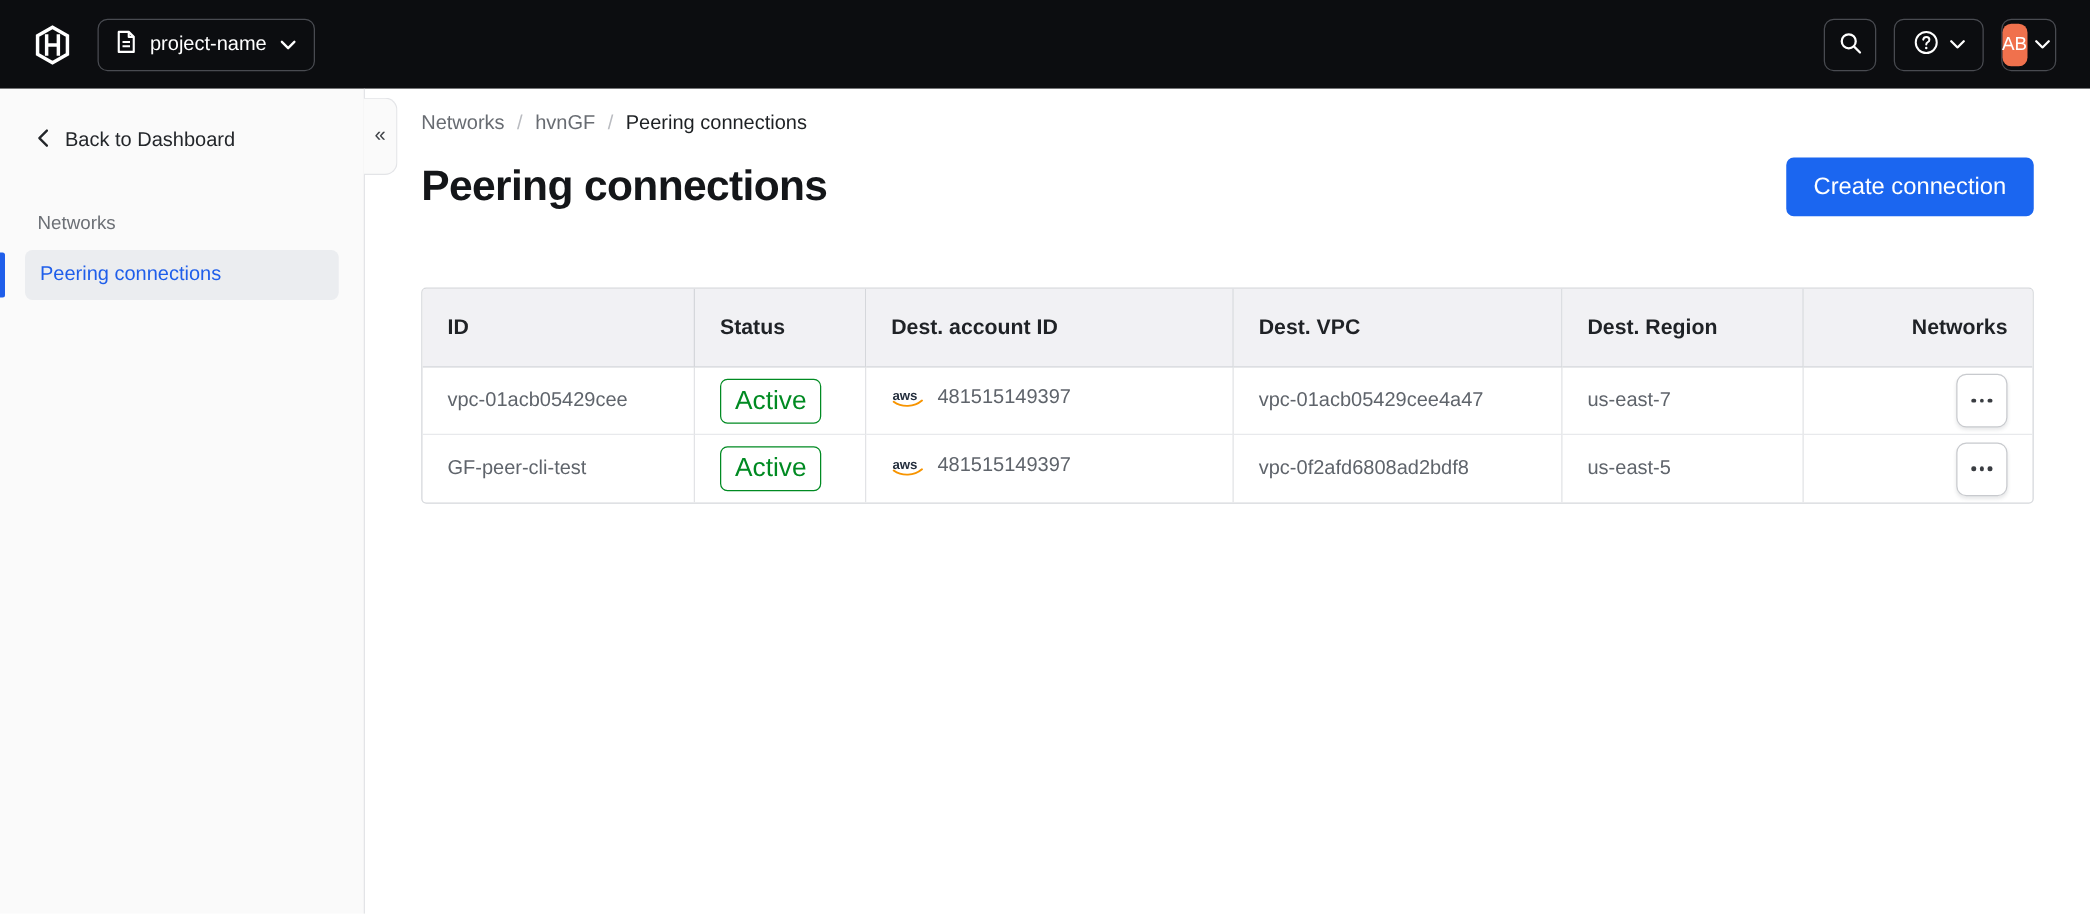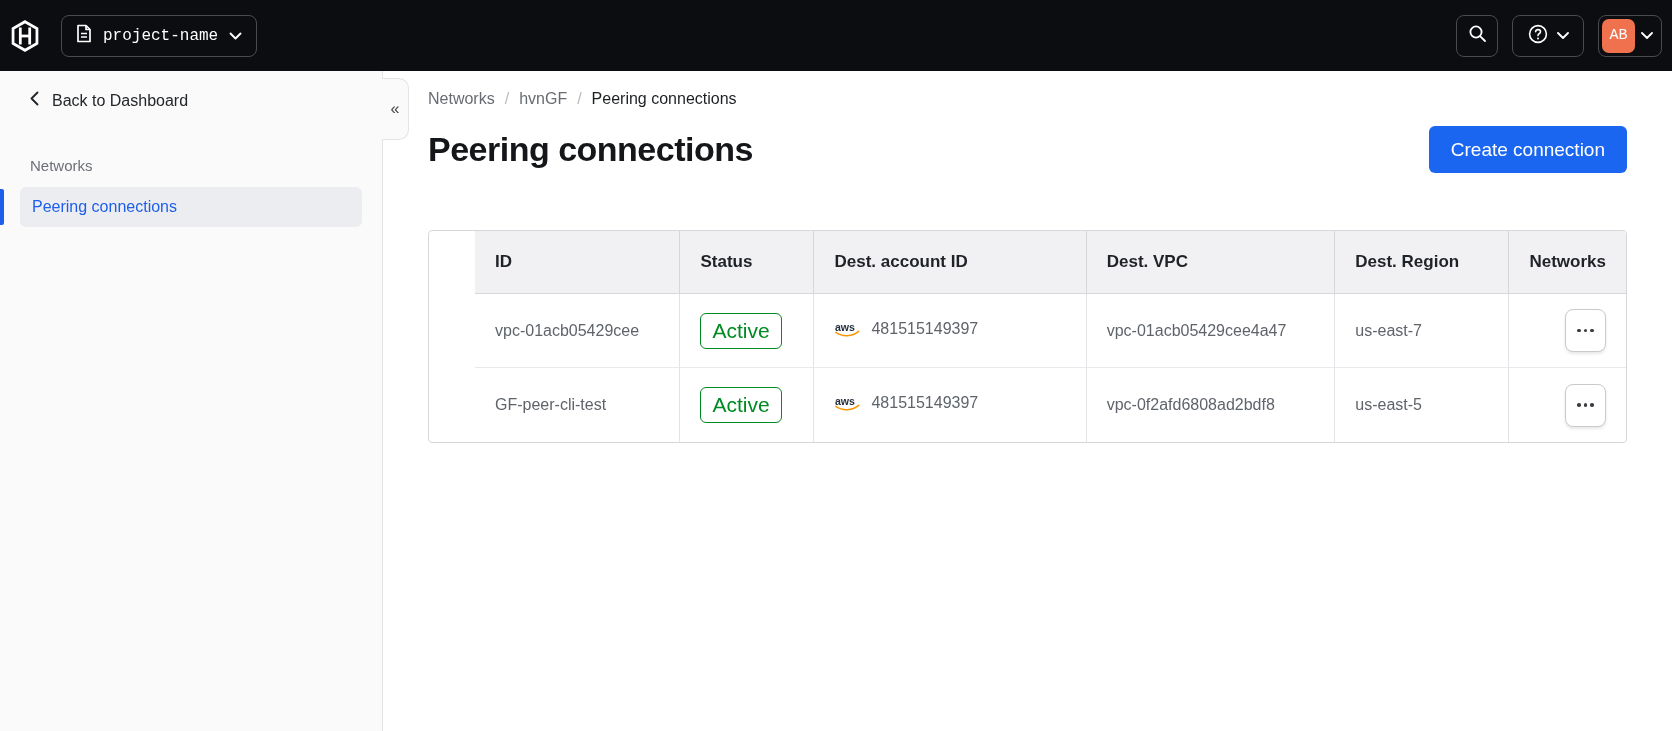--- a/index.html
+++ b/index.html
@@ -9,49 +9,48 @@
     background:#fff; color:#1d2023; overflow:hidden;
   }
   :root {
     --accent:#1b66f0; --green:#008a22; --orange:#f0714d; --bar:#0c0d10;
     --side-bg:#fafafa; --line:#e3e4e7; --tline:#d5d7db;
   }
 
   
   .topbar {
     height:71px; background:var(--bar); display:flex; align-items:center;
-    padding:0 10px;
-    font-family:Liberation Mono, monospace;
+    padding:0 27px;
   }
   .logo { width:30px; height:32px; display:flex; align-items:center; }
   .proj-btn {
     margin-left:21px; height:42px; display:flex; align-items:center; gap:11px;
     border:1px solid #494b51; border-radius:8px; background:transparent;
     color:#fff; font-size:16px; padding:0 14px; cursor:pointer;
     font-family:inherit;
   }
   .topbar-right { margin-left:auto; display:flex; align-items:center; gap:14px; }
   .tb-btn {
     height:42px; min-width:42px; border:1px solid #494b51; border-radius:8px;
     background:transparent; color:#e8e9ea; display:flex; align-items:center;
     justify-content:center; cursor:pointer; font-family:inherit;
   }
   .help-btn { width:72px; gap:9px; }
-  .avatar-btn { width:64px; gap:6px; padding:0 8px 0 3px; justify-content:center; }
+  .avatar-btn { width:44px; gap:6px; padding:0 8px 0 3px; justify-content:center; }
   .avatar {
     width:34px; height:34px; border-radius:7px; background:var(--orange);
     color:#fff; font-size:15px; display:flex; align-items:center; justify-content:center;
   }
   .chev { display:block; }
 
   
   .shell { display:flex; height:660px; }
   .sidebar {
-    width:383px; background:var(--side-bg); border-right:1px solid var(--line);
-    position:relative; padding-top:20px; flex-shrink:0;
+    width:292px; background:var(--side-bg); border-right:1px solid var(--line);
+    position:relative; padding-top:32px; flex-shrink:0;
   }
   .back-link {
     display:flex; align-items:center; gap:13px; margin-left:30px;
     font-size:16px; font-weight:500; color:#23262a; cursor:pointer;
     background:none; border:none; font-family:inherit;
   }
   .section-label { margin:47px 0 0 30px; font-size:15px; color:#6c7076; }
   .nav-item {
     position:relative; margin:13px 20px 0 20px; height:40px; border-radius:6px;
     background:#ebedf0; display:flex; align-items:center; padding:0 12px;
@@ -79,29 +78,29 @@
   .title-row { display:flex; justify-content:space-between; align-items:center; margin-top:18px; }
   h1 { font-size:34px; font-weight:700; letter-spacing:-0.5px; color:#141619; }
   .create-btn {
     background:var(--accent); color:#fff; border:none; border-radius:6px;
     height:47px; padding:0 22px; font-size:19px; cursor:pointer; font-family:inherit;
   }
 
   
   .table-wrap { margin-top:57px; }
   table { width:100%; border-collapse:separate; border-spacing:0; font-size:16px; }
-  .grid { border:1px solid var(--tline); border-radius:4px; overflow:hidden;padding-left:46px; }
+  .grid { border:1px solid var(--tline); border-radius:4px; overflow:hidden; }
   th {
     background:#f1f1f4; text-align:left; font-size:17px; font-weight:700;
     color:#1f2226; height:63px; padding:0 20px;
     border-bottom:1px solid var(--tline); border-right:1px solid var(--tline);
   }
   th:last-child { border-right:none; text-align:right; }
   td {
-    height:74px; padding:0 20px; color:#5f646b;
+    height:54px; padding:0 20px; color:#5f646b;
     border-right:1px solid #e2e3e6; border-bottom:1px solid #e8e9ec;
   }
   td:last-child { border-right:none; text-align:right; }
   tr:last-child td { border-bottom:none; }
 
   .badge {
     display:inline-block; border:1.5px solid var(--green); color:var(--green);
     border-radius:6px; padding:5px 11px; font-size:21px; background:#fff;
   }
   .acct { display:flex; align-items:flex-start; gap:10px; }

